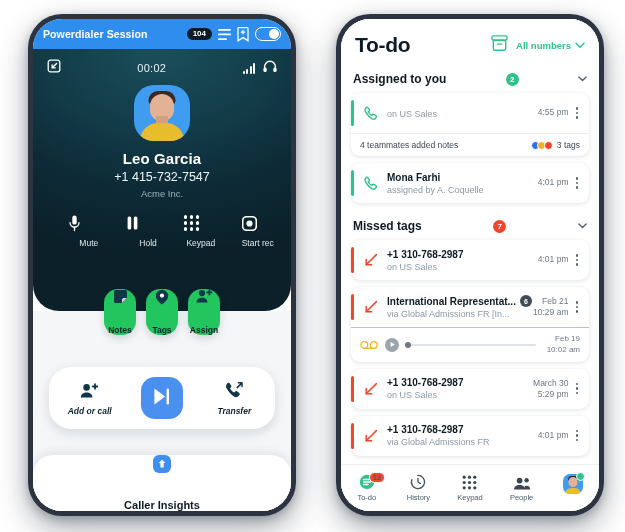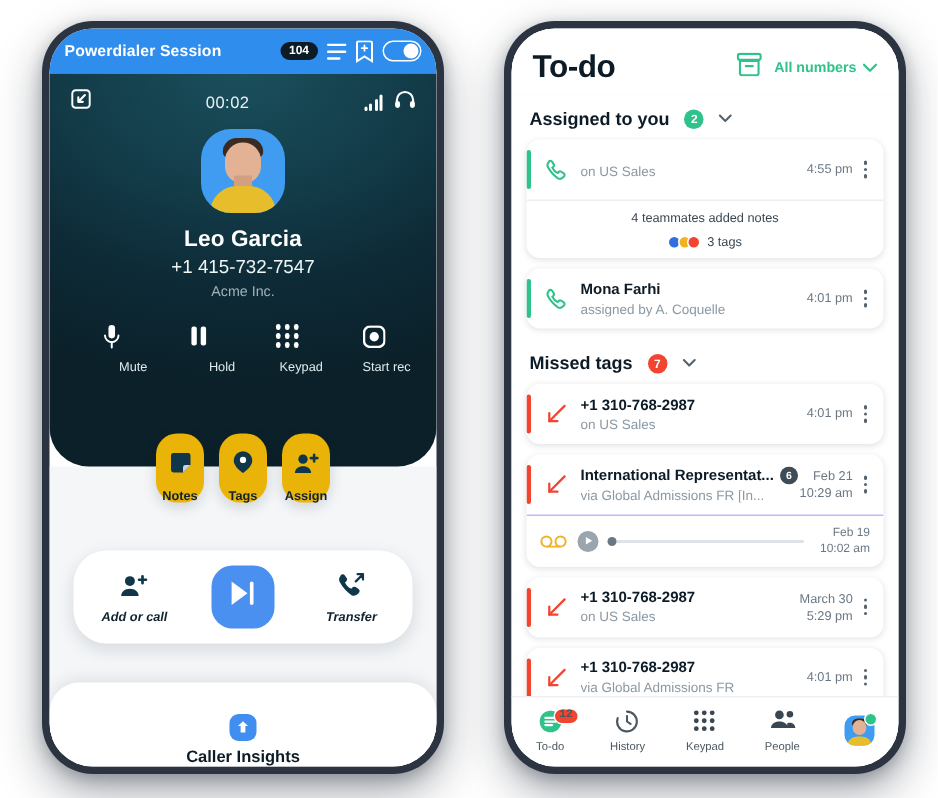--- a/index.html
+++ b/index.html
@@ -209,27 +209,27 @@
     position: absolute;
     left: 0; right: 0;
     top: 270px;
     display: flex;
     justify-content: center;
     gap: 10px;
     z-index: 4;
   }
   .pd-card {
     width: 32px; height: 46px;
-    background: #eab308;
+    background: #22c55e;
     border-radius: 14px;
     box-shadow: 0 3px 9px rgba(13,30,45,0.16);
     display: flex;
     flex-direction: column;
     align-items: center;
-    justify-content: flex-end;
+    justify-content: space-between;
     gap: 4px;
   }
   .pd-card span {
     font-size: 8.5px;
     color: #0f2330;
     font-weight: bold;
   }
 
   .pd-lower {
     position: absolute;
@@ -273,21 +273,21 @@
     position: absolute;
     left: 0; right: 0;
     bottom: 0;
     height: 56px;
     background: #ffffff;
     border-radius: 20px 20px 0 0;
     box-shadow: 0 -3px 10px rgba(13,30,45,0.08);
     display: flex;
     flex-direction: column;
     align-items: center;
-    justify-content: flex-end;
+    justify-content: space-between;
     gap: 5px;
     z-index: 5;
   }
   .pd-ins-ico {
     width: 18px; height: 18px;
     background: #3f8ef0;
     border-radius: 6px;
     display: flex; align-items: center; justify-content: center;
   }
   .pd-ins-label {
@@ -331,20 +331,21 @@
     flex: 1;
     overflow: hidden;
     background: #ffffff;
     padding: 0 10px;
   }
   .td-section {
     display: flex;
     align-items: center;
     gap: 10px;
     padding: 9px 2px 7px 2px;
+    justify-content: space-between;
   }
   .td-section-label {
     font-size: 12px;
     font-weight: bold;
     color: #0d1b26;
   }
   .td-badge {
     color: #fff;
     font-size: 8px;
     font-weight: bold;
@@ -439,21 +440,20 @@
     align-items: center;
     justify-content: center;
     flex: none;
   }
   .td-notes {
     border-top: 1px solid #eceff2;
     display: flex;
     align-items: center;
     padding: 6px 9px;
     gap: 6px;
-    flex-direction: column;
   }
   .td-notes-text {
     flex: 1;
     font-size: 8.5px;
     color: #3a4752;
   }
   .td-tags {
     display: flex;
     align-items: center;
     gap: 4px;
@@ -521,24 +521,23 @@
     padding-bottom: 2px;
   }
   .td-navitem {
     text-align: center;
     width: 46px;
     position: relative;
   }
   .td-navitem .gl {
     height: 17px;
     display: flex;
-    align-items: flex-start;
+    align-items: flex-end;
     justify-content: center;
     position: relative;
-    font-family: Liberation Mono, monospace;
   }
   .td-navitem span {
     display: block;
     font-size: 7.5px;
     margin-top: 3px;
     color: #4a5862;
   }
   .nav-badge {
     position: absolute;
     top: -4px; left: 50%;

